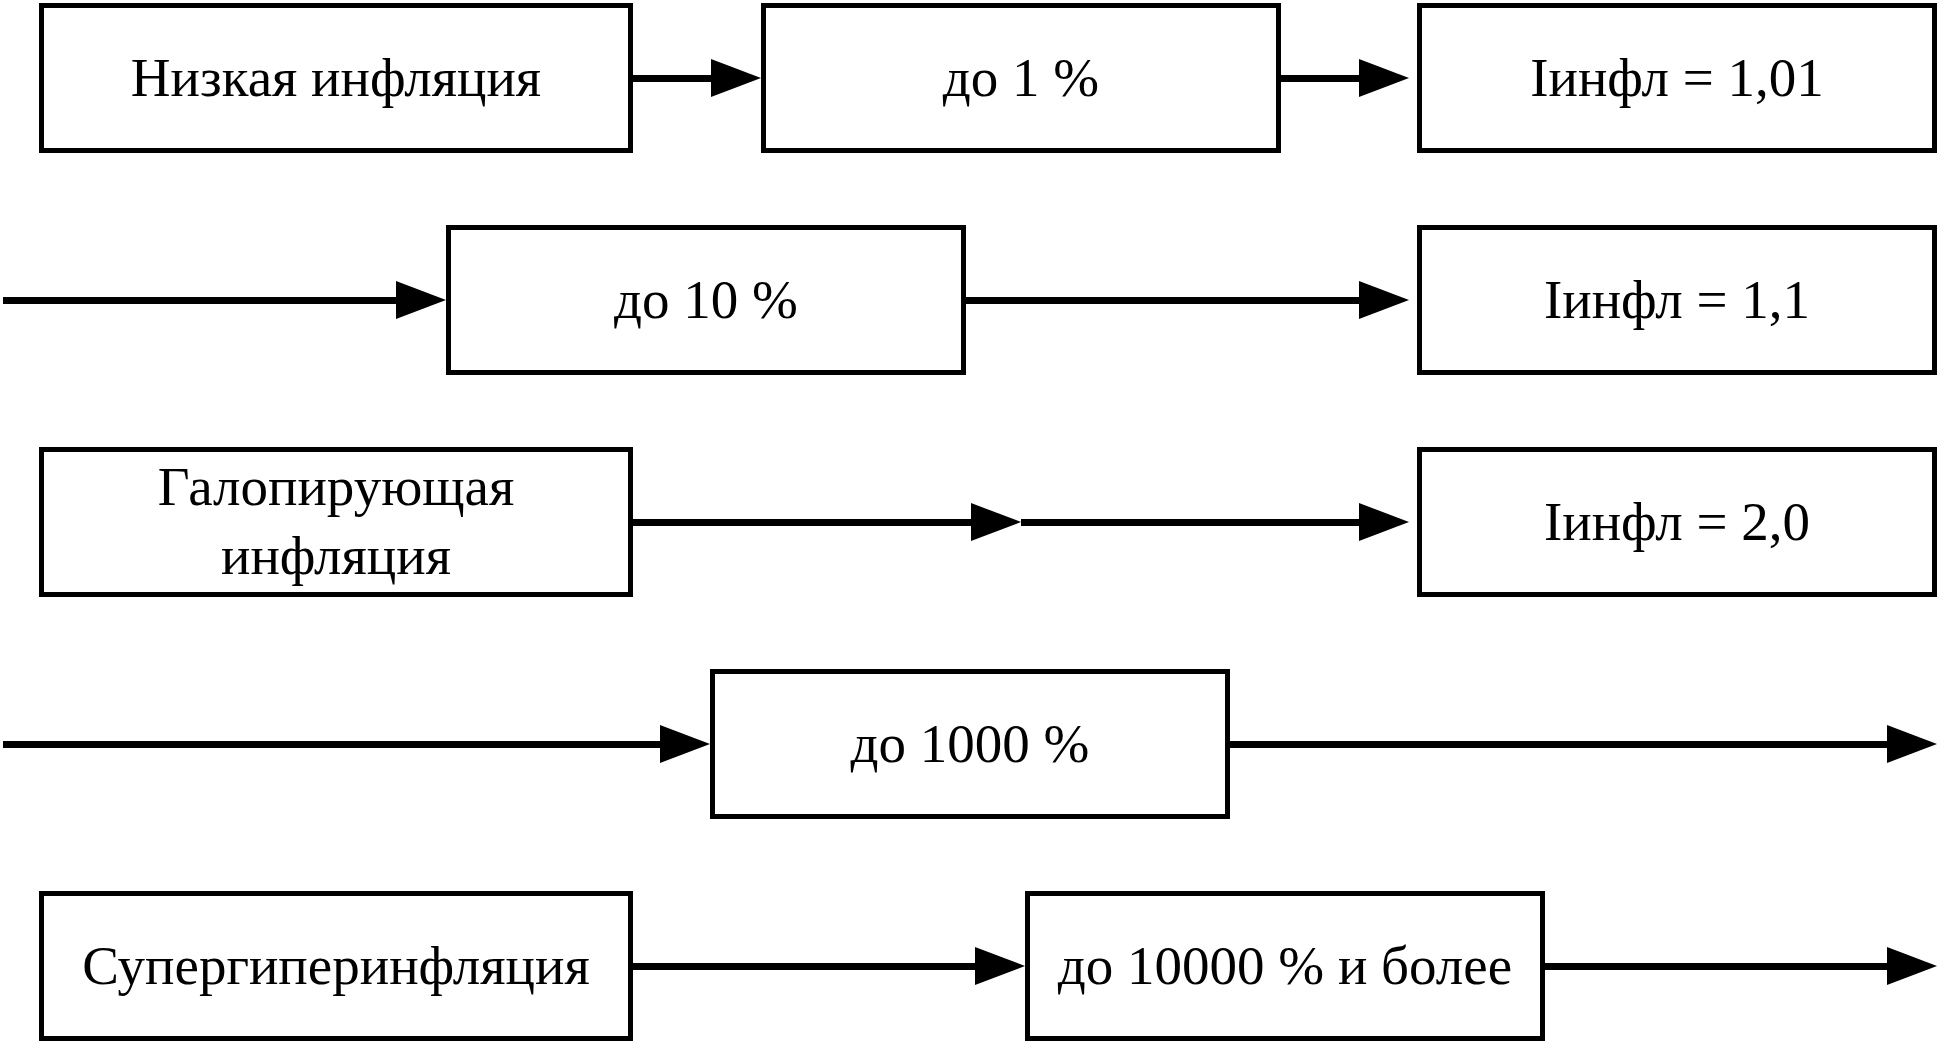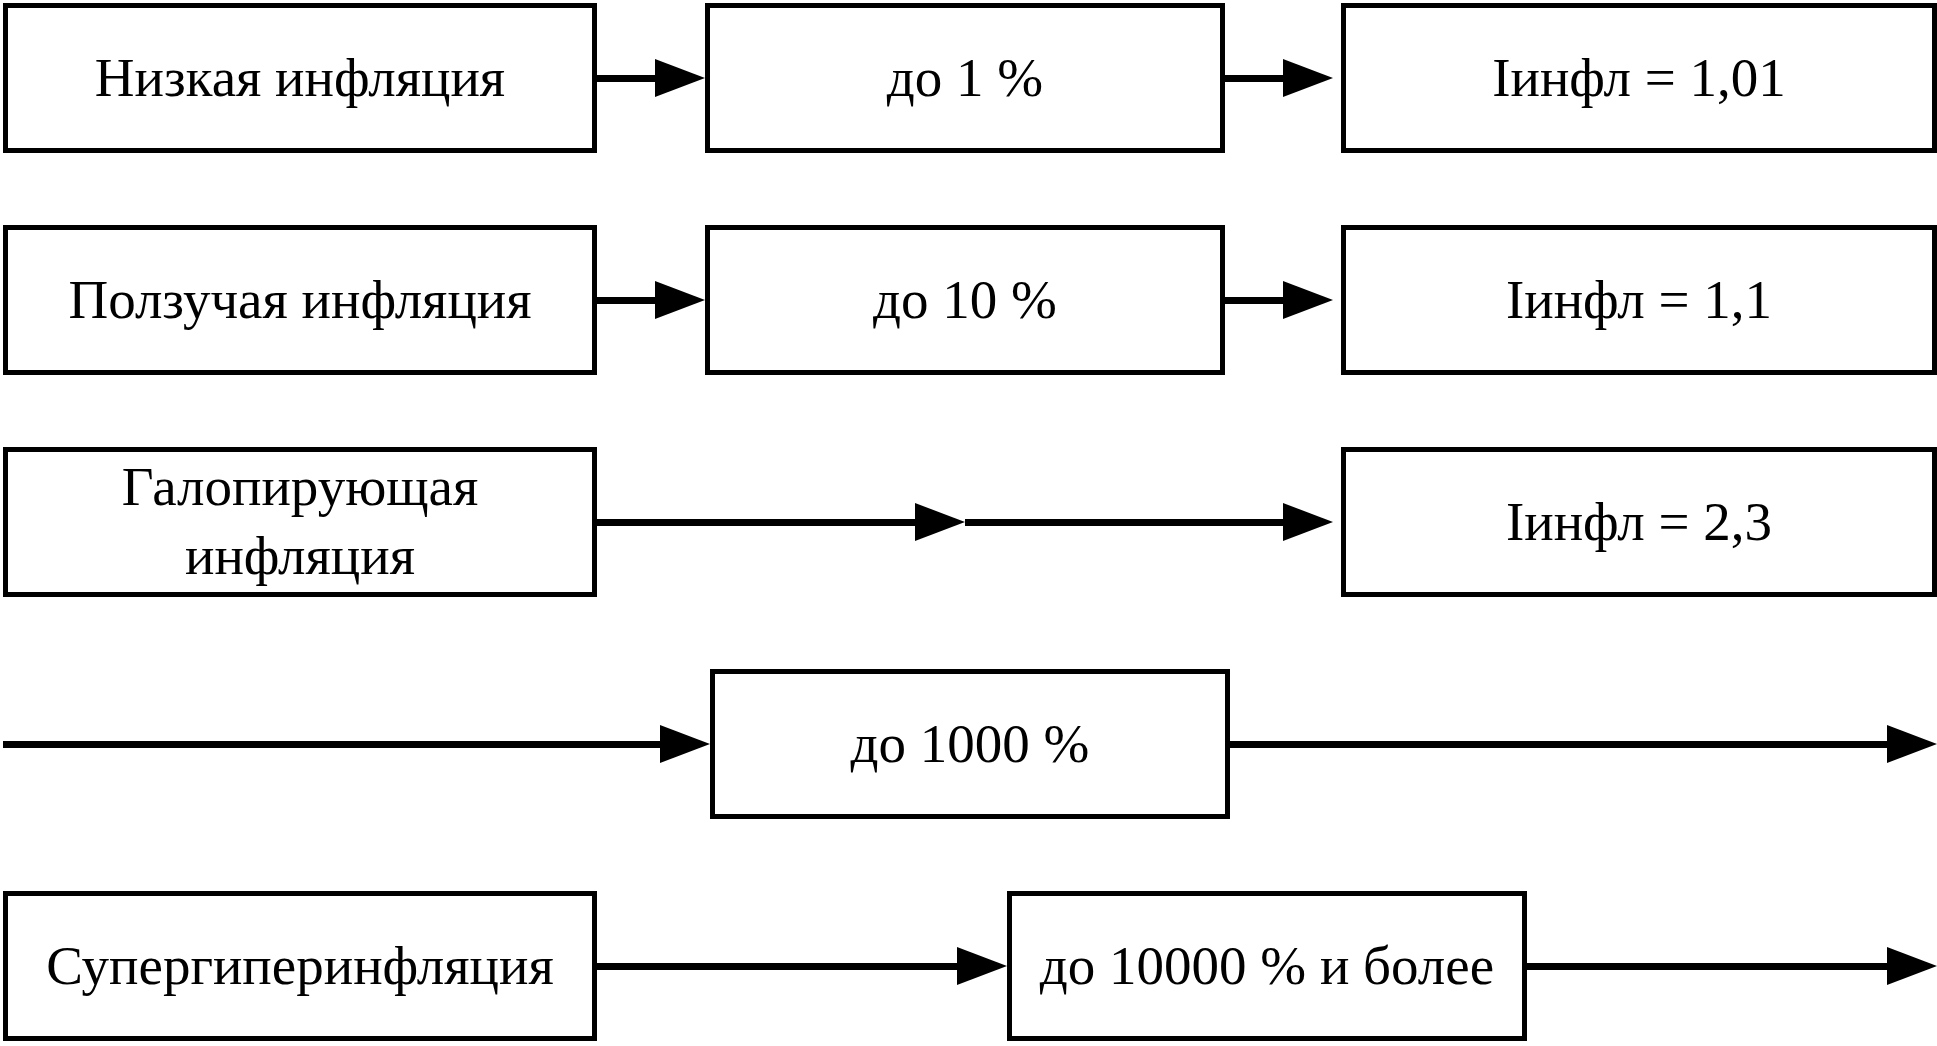--- a/index.html
+++ b/index.html
@@ -32,23 +32,23 @@
     box-sizing:border-box;
     height:150px;
     border:5px solid var(--line-color);
     background:var(--box-fill);
     display:flex;
     align-items:center;
     justify-content:center;
     text-align:center;
     flex:0 0 auto;
   }
-  .box-left{width:594px;}
+  .box-left{width:594px;margin-left:36px;}
   .box-mid{width:520px;}
-  .box-right{width:596px;margin-left:8px;}
+  .box-right{width:520px;margin-left:8px;}
   .box-text{
     font-size:55px;
     line-height:1.25;
     color:var(--text-color);
     white-space:pre-line;
   }
   .arrow{
     flex:1 1 0;
     display:flex;
     align-items:center;
@@ -86,23 +86,20 @@
     <div class="arrow">
       <span class="arrow-shaft"></span>
       <span class="arrow-head"></span>
     </div>
     <div class="box box-right">
       <span class="box-text index-text">Iинфл = 1,01</span>
     </div>
   </div>
 
   <div class="row">
-    <div class="box box-left">
-      <span class="box-text type-text">Ползучая инфляция</span>
-    </div>
     <div class="arrow">
       <span class="arrow-shaft"></span>
       <span class="arrow-head"></span>
     </div>
     <div class="box box-mid">
       <span class="box-text rate-text">до 10 %</span>
     </div>
     <div class="arrow">
       <span class="arrow-shaft"></span>
       <span class="arrow-head"></span>
@@ -119,21 +116,21 @@
     </div>
     <div class="arrow">
       <span class="arrow-shaft"></span>
       <span class="arrow-head"></span>
     </div>
     <div class="arrow">
       <span class="arrow-shaft"></span>
       <span class="arrow-head"></span>
     </div>
     <div class="box box-right">
-      <span class="box-text index-text">Iинфл = 2,3</span>
+      <span class="box-text index-text">Iинфл = 2,0</span>
     </div>
   </div>
 
   <div class="row">
     <div class="arrow">
       <span class="arrow-shaft"></span>
       <span class="arrow-head"></span>
     </div>
     <div class="box box-mid">
       <span class="box-text rate-text">до 1000 %</span>

